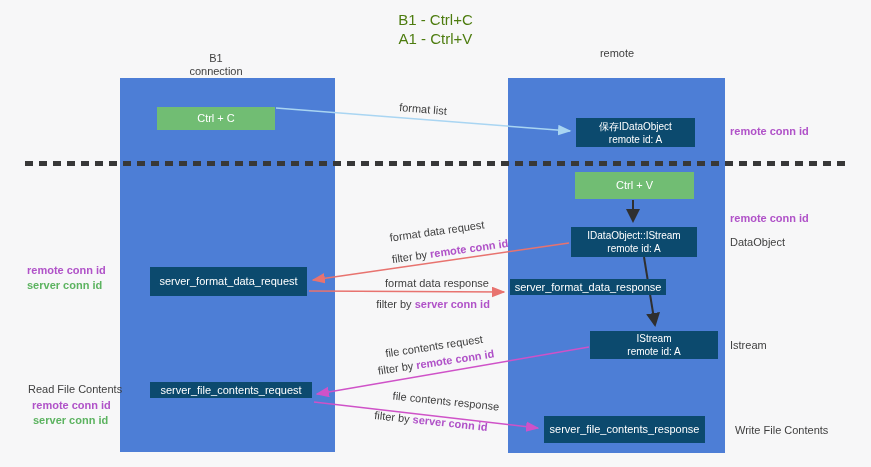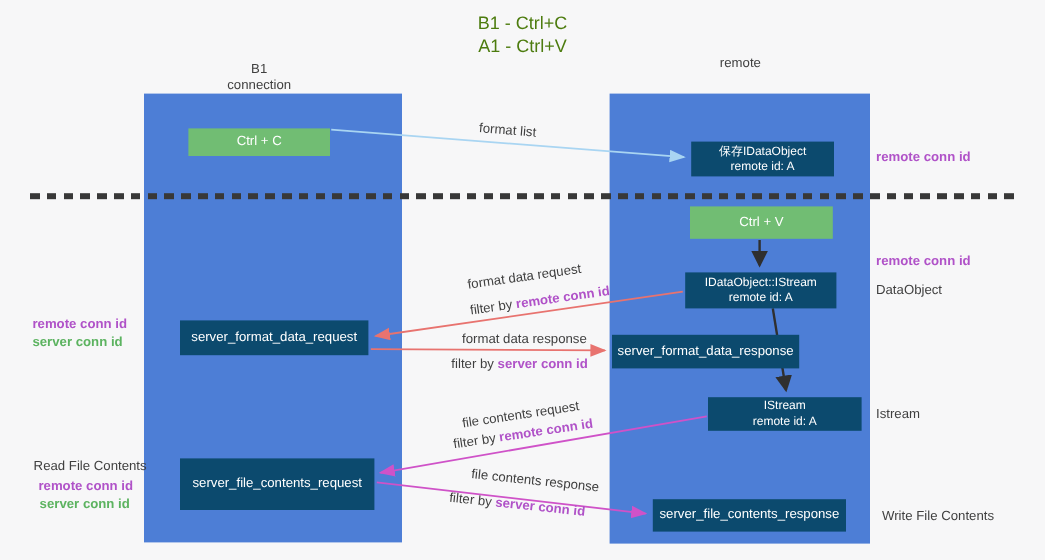--- a/index.html
+++ b/index.html
@@ -96,30 +96,30 @@
 
   <div class="abs node orange" style="left:571px;top:227px;width:126px;height:30px;">
     <div class="l2">IDataObject::IStream</div>
     <div class="l2">remote id: A</div>
   </div>
 
   <div class="abs node orange" style="left:150px;top:267px;width:157px;height:29px;">
     <div>server_format_data_request</div>
   </div>
 
-  <div class="abs node orange" style="left:510px;top:279px;width:156px;height:28px;">
+  <div class="abs node orange" style="left:510px;top:279px;width:156px;height:16px;">
     <div>server_format_data_response</div>
   </div>
 
   <div class="abs node orange" style="left:590px;top:331px;width:128px;height:28px;">
     <div class="l2">IStream</div>
     <div class="l2">remote id: A</div>
   </div>
 
-  <div class="abs node orange" style="left:150px;top:382px;width:162px;height:43px;">
+  <div class="abs node orange" style="left:150px;top:382px;width:162px;height:16px;">
     <div>server_file_contents_request</div>
   </div>
 
   <div class="abs node orange" style="left:544px;top:416px;width:161px;height:27px;">
     <div>server_file_contents_response</div>
   </div>
 
   <div class="abs edge-label" style="left:423px;top:109px;transform:translate(-50%,-50%) rotate(4.6deg);">format list</div>
 
   <div class="abs edge-label" style="left:437px;top:231px;transform:translate(-50%,-50%) rotate(-8deg);">format data request</div>

